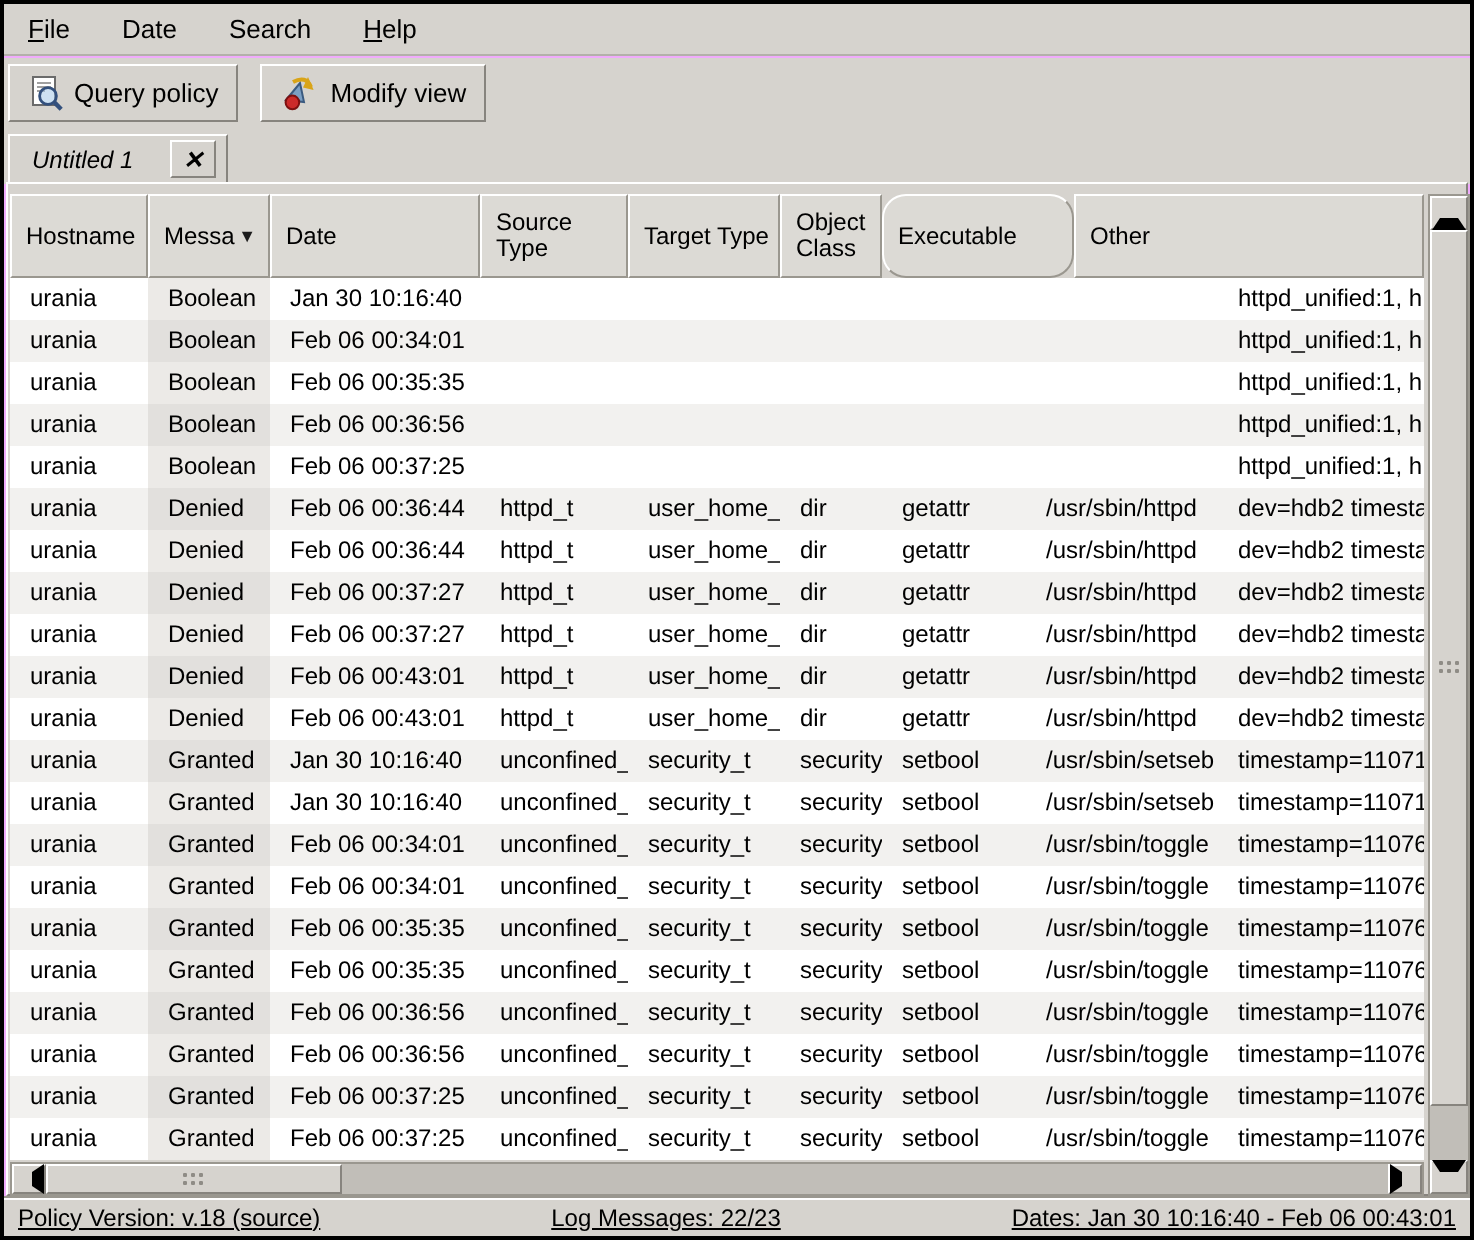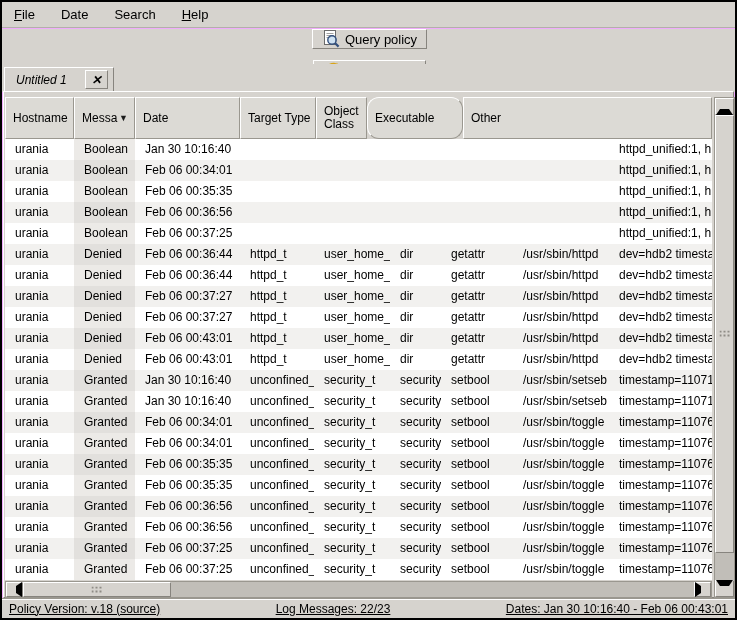--- a/index.html
+++ b/index.html
@@ -10,21 +10,21 @@
     font-family:"Liberation Sans",sans-serif;font-size:12px;color:#000;
     overflow:hidden;
   }
   
   .menubar{position:absolute;left:0;top:0;right:0;height:26px;
     display:flex;align-items:center;gap:26px;padding:0 0 0 12px;
     border-bottom:1px solid #b3b0aa;background:#d6d3ce;}
   .menu-item{font-size:13px;cursor:default;}
   
   .toolbar{position:absolute;left:0;top:27px;right:0;height:35px;
-    display:flex;align-items:center;gap:11px;padding:0 0 0 2px;background:#d6d3ce;flex-direction:column;}
+    display:flex;align-items:center;gap:11px;padding:0 0 0 2px;background:#d6d3ce;}
   .tbtn{height:29px;display:flex;align-items:center;gap:5px;padding:0 9px;
     background:#d6d3ce;border:1px solid;border-color:#ffffff #87847e #87847e #ffffff;
     font-size:13px;cursor:default;}
   .tbtn svg{flex:0 0 auto;}
   
   .tabstrip{position:absolute;left:0;top:62px;right:0;height:28px;background:#d6d3ce;}
   .tab{position:absolute;left:2px;top:3px;width:110px;height:25px;
     background:#d6d3ce;border:1px solid;border-color:#ffffff #87847e transparent #ffffff;
     display:flex;align-items:center;padding:0 5px 0 11px;gap:8px;font-style:italic;}
   .tab-label{flex:1;}
@@ -136,20 +136,23 @@
       <div class="hcell c0">
         <span>Hostname</span>
       </div>
       <div class="hcell c1">
         <span>Messa</span>
         <span class="sortarrow">▼</span>
       </div>
       <div class="hcell c2">
         <span>Date</span>
       </div>
+      <div class="hcell c3">
+        <span>Source Type</span>
+      </div>
       <div class="hcell c4">
         <span>Target Type</span>
       </div>
       <div class="hcell c5">
         <span>Object Class</span>
       </div>
       <div class="hcell c7">
         <span>Executable</span>
       </div>
       <div class="hcell c8">

